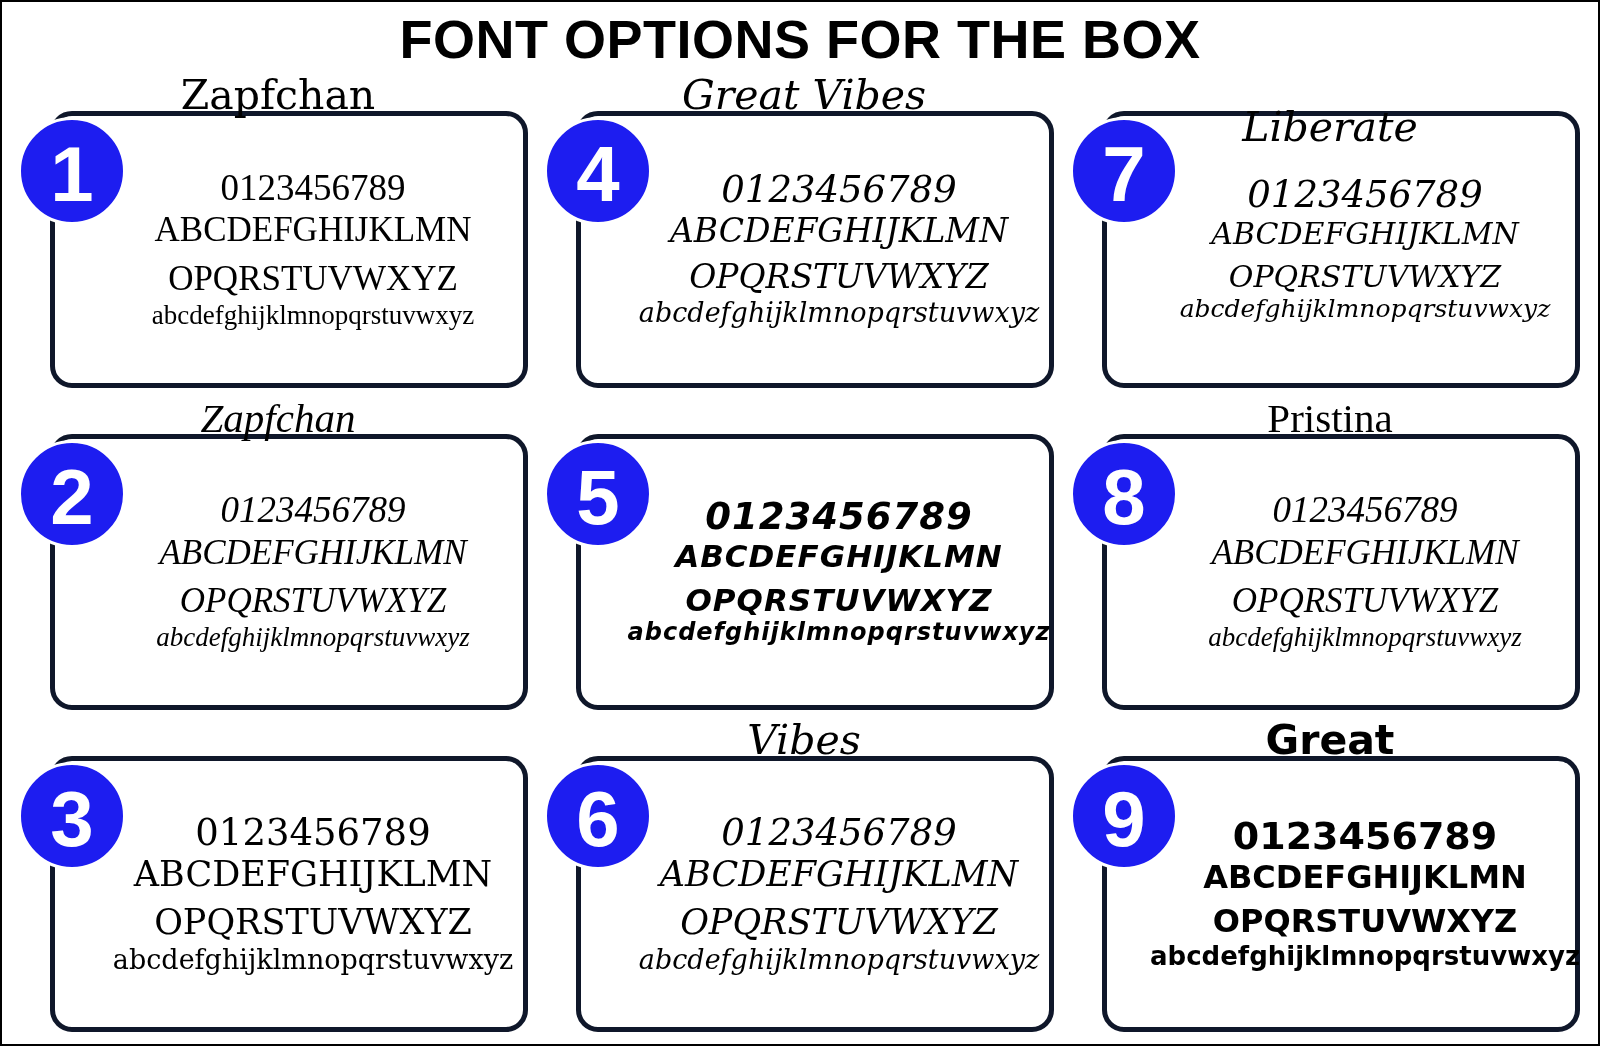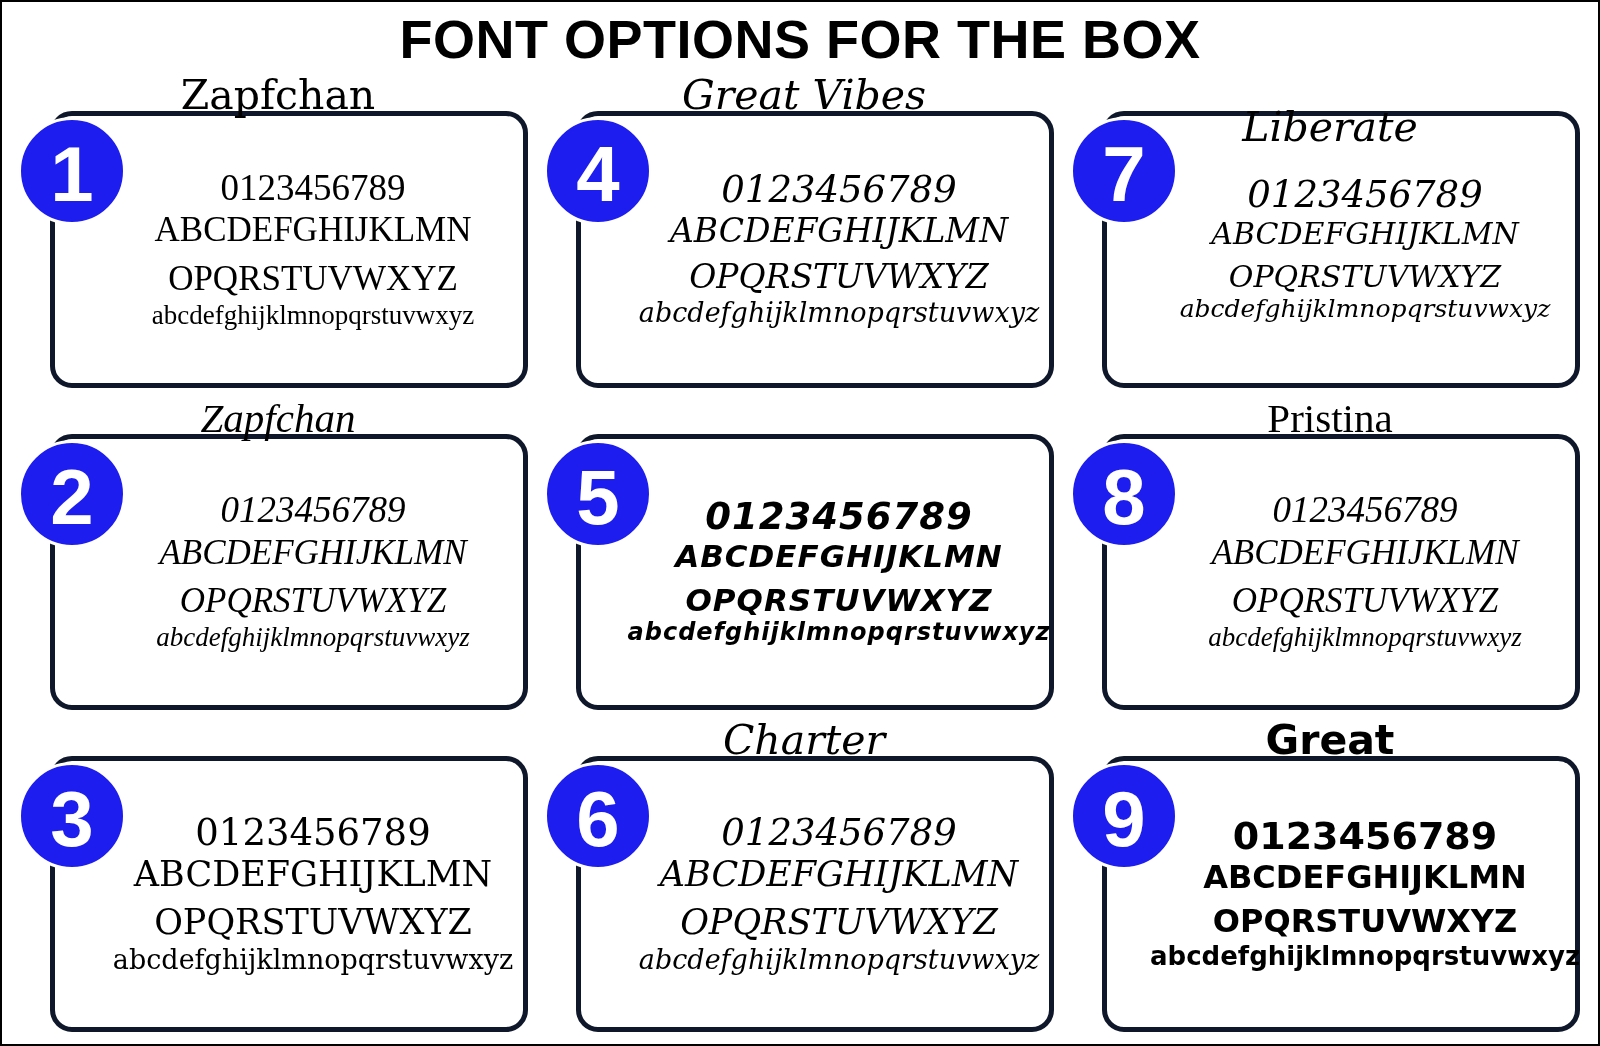--- a/index.html
+++ b/index.html
@@ -220,21 +220,21 @@
       <div class="card">
         <div class="line digits">0123456789</div>
         <div class="line upper1">ABCDEFGHIJKLMN</div>
         <div class="line upper2">OPQRSTUVWXYZ</div>
         <div class="line lower">abcdefghijklmnopqrstuvwxyz</div>
       </div>
       <div class="badge">3</div>
     </div>
 
     <div class="cell s-lucida">
-      <div class="font-name">Charter</div>
+      <div class="font-name">Vibes</div>
       <div class="card">
         <div class="line digits">0123456789</div>
         <div class="line upper1">ABCDEFGHIJKLMN</div>
         <div class="line upper2">OPQRSTUVWXYZ</div>
         <div class="line lower">abcdefghijklmnopqrstuvwxyz</div>
       </div>
       <div class="badge">6</div>
     </div>
 
     <div class="cell s-tekton">

